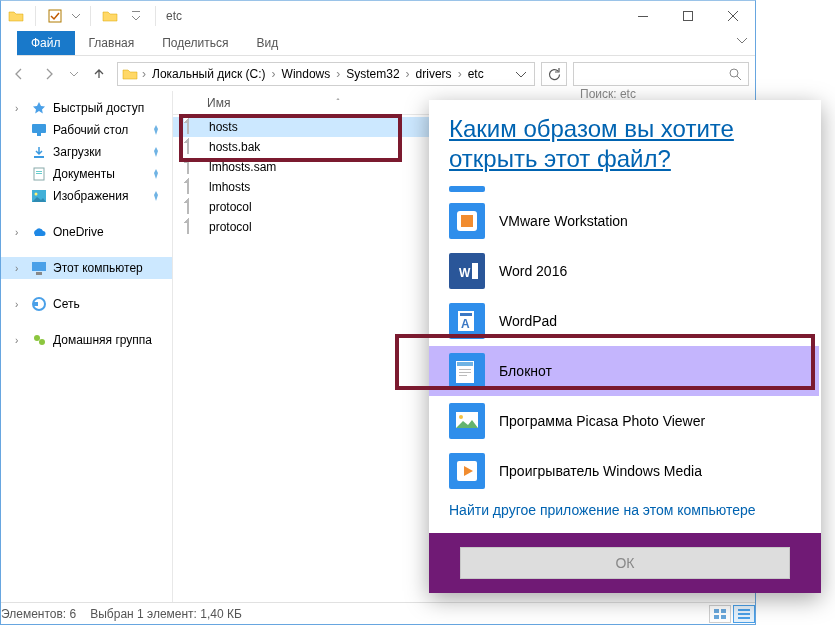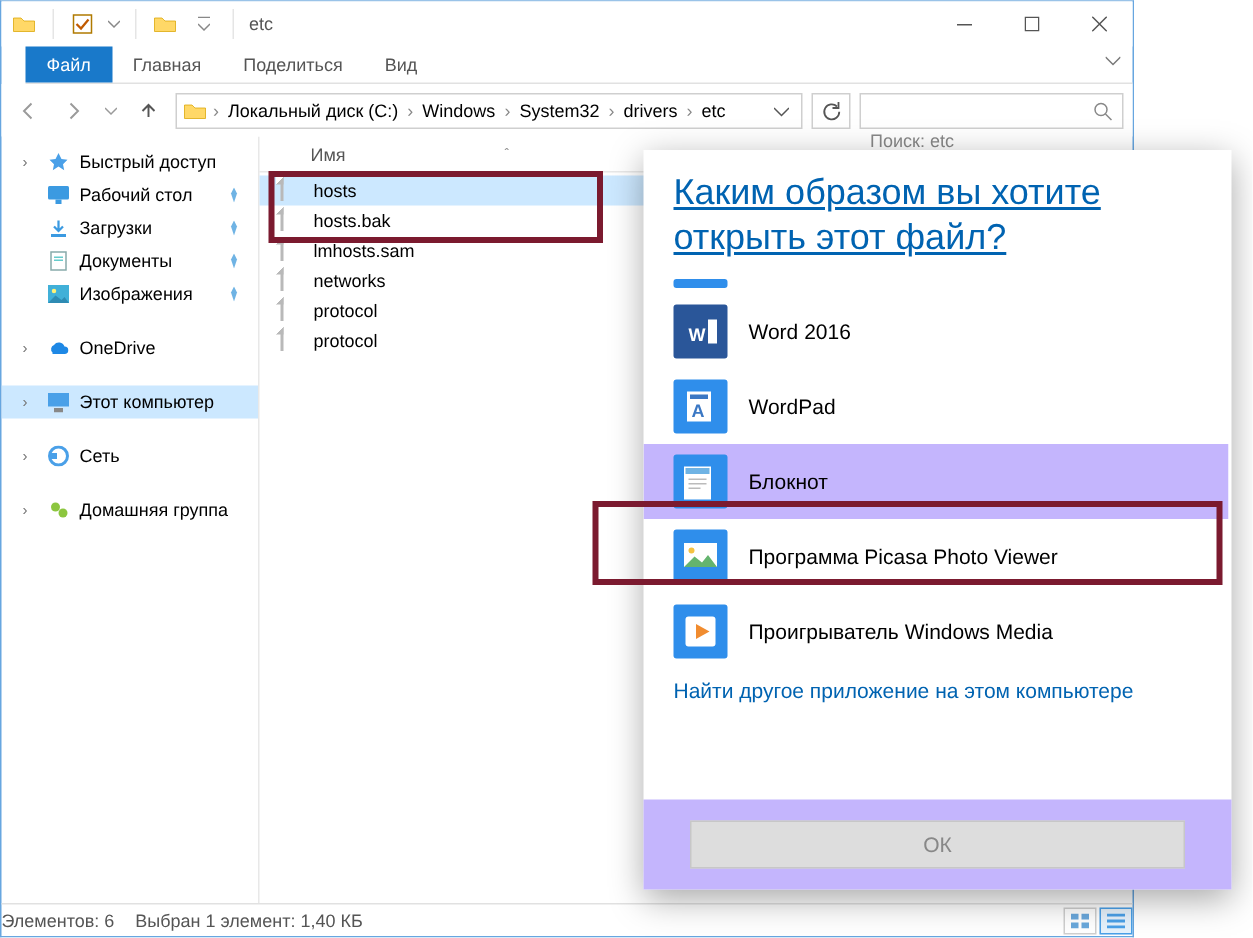--- a/index.html
+++ b/index.html
@@ -68,21 +68,21 @@
   .dialog { position:absolute; right:14px; top:100px; width:392px; height:493px; background:#fff; box-shadow: 0 6px 22px rgba(0,0,0,.35); z-index:15; display:flex; flex-direction:column;}
   .dlgtitle { font-size:24px; font-weight:400; color:#0063b1; padding:14px 20px 8px; line-height:1.25;text-decoration:underline;}
   .dlglist { flex:1; overflow-y:auto; position:relative; margin-right:2px; padding-bottom:4px;}
   .appitem { display:flex; align-items:center; gap:14px; padding:8px 20px; height:50px;}
   .appitem.selected { background:#c4b5fd; }
   .appicon { width:36px; height:36px; display:flex; align-items:center; justify-content:center; border-radius:2px;}
   .appicon.blue { background:#2f8eeb; color:#fff; font-weight:bold; font-family: "Segoe UI"; }
   .appicon.sliver { width:36px; height:6px; background:#2f8eeb;} 
   .applabel { font-size:14px; color:#000; }
   .dlglink { color:#0063b1; font-size:14px; padding:6px 20px 12px; }
-  .dlgfooter { height:60px; background:#c4b5fd; display:flex; align-items:center; justify-content:center; }
+  .dlgfooter { height:60px; background:#701a75; display:flex; align-items:center; justify-content:center; }
   .okbtn { width:330px; height:32px; background:#ddd; border:1px solid #c7c7c7; color:#888; font-size:14px; display:flex; align-items:center; justify-content:center;}
   
   .dlglist::-webkit-scrollbar { width:16px; }
   .dlglist::-webkit-scrollbar-track { background:#f0f0f0; }
   .dlglist::-webkit-scrollbar-thumb { background:#cdcdcd; }
   .dlglist::-webkit-scrollbar-button { background:#f0f0f0; height:16px; }
 
   
   .statusbar { height:22px; border-top:1px solid #e1e1e1; display:flex; align-items:center; padding:0 0; font-size:12px; color:#555; justify-content:space-between;}
   .statusbar .left { display:flex; gap:14px;}
@@ -366,21 +366,21 @@
         <div class="frow">
           <span class="ficon"><span class="page-icon"></span></span>
           <span class="fname">hosts.bak</span>
         </div>
         <div class="frow">
           <span class="ficon"><span class="page-icon"></span></span>
           <span class="fname">lmhosts.sam</span>
         </div>
         <div class="frow">
           <span class="ficon"><span class="page-icon"></span></span>
-          <span class="fname">networks</span>
+          <span class="fname">lmhosts</span>
         </div>
         <div class="frow">
           <span class="ficon"><span class="page-icon"></span></span>
           <span class="fname">protocol</span>
         </div>
         <div class="frow">
           <span class="ficon"><span class="page-icon"></span></span>
           <span class="fname">protocol</span>
         </div>
       </div>
@@ -415,20 +415,29 @@
   <div class="hl hl2"></div>
 
   <div class="dialog">
     <div class="dlgtitle">Каким образом вы хотите открыть этот файл?</div>
     <div class="dlglist">
 
       <div class="appitem" style="height:14px; padding-top:0; padding-bottom:0; overflow:hidden;">
         <div class="appicon sliver"></div>
       </div>
 
+      <div class="appitem">
+        <div class="appicon blue">
+          <svg width="26" height="26">
+              <rect x="3" y="3" width="20" height="20" rx="3" fill="#fff"></rect>
+              <rect x="7" y="7" width="12" height="12" fill="#f18c2f"></rect>
+            </svg>
+        </div>
+        <div class="applabel">VMware Workstation</div>
+      </div>
 
       <div class="appitem">
         <div class="appicon" style="background:#2a5699;">
           <svg width="26" height="26">
               <text x="5" y="19" font-size="14" font-weight="bold" fill="#fff" font-family="Segoe UI">W</text>
               <rect x="18" y="5" width="6" height="16" fill="#fff"></rect>
             </svg>
         </div>
         <div class="applabel">Word 2016</div>
       </div>

